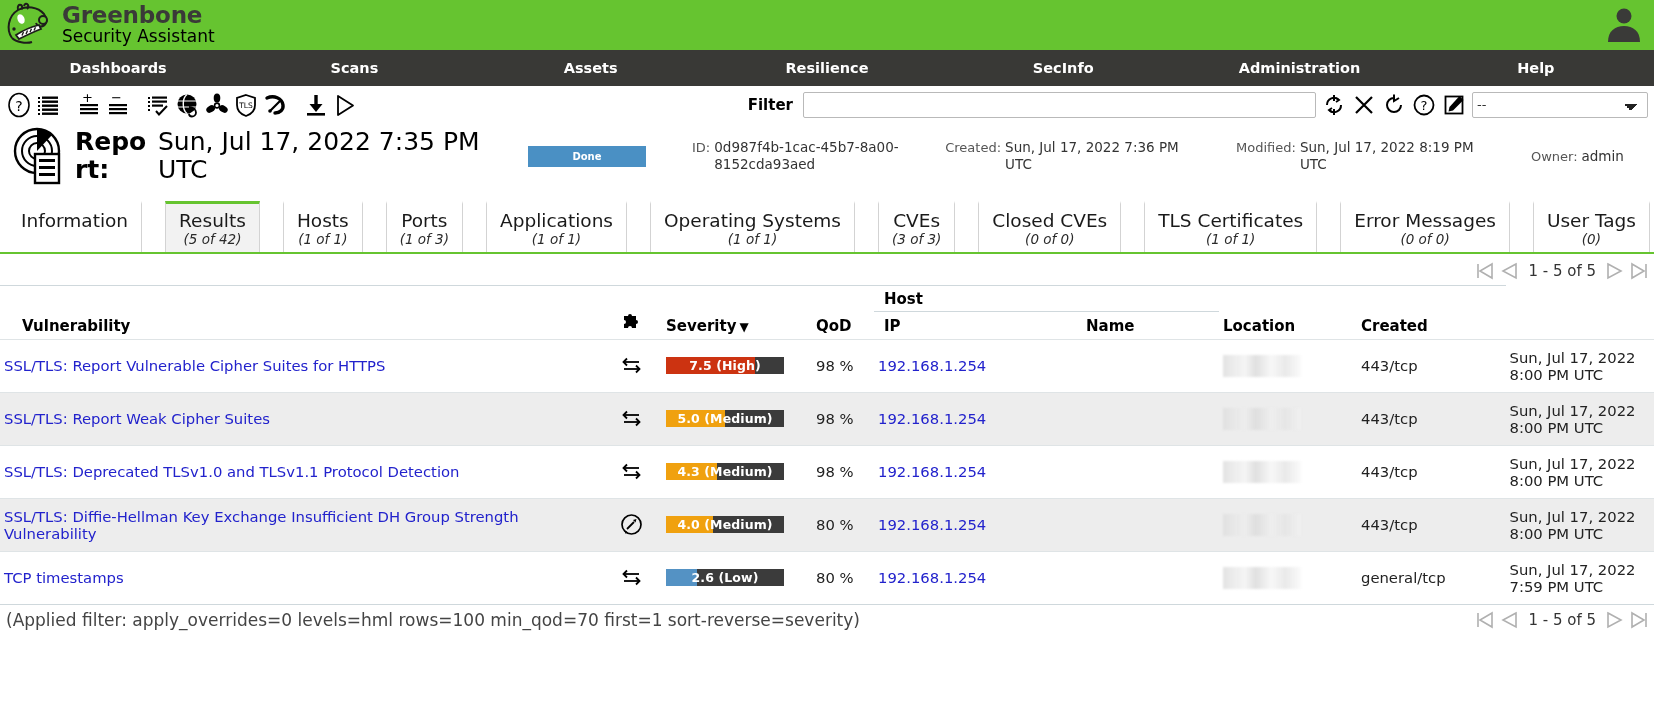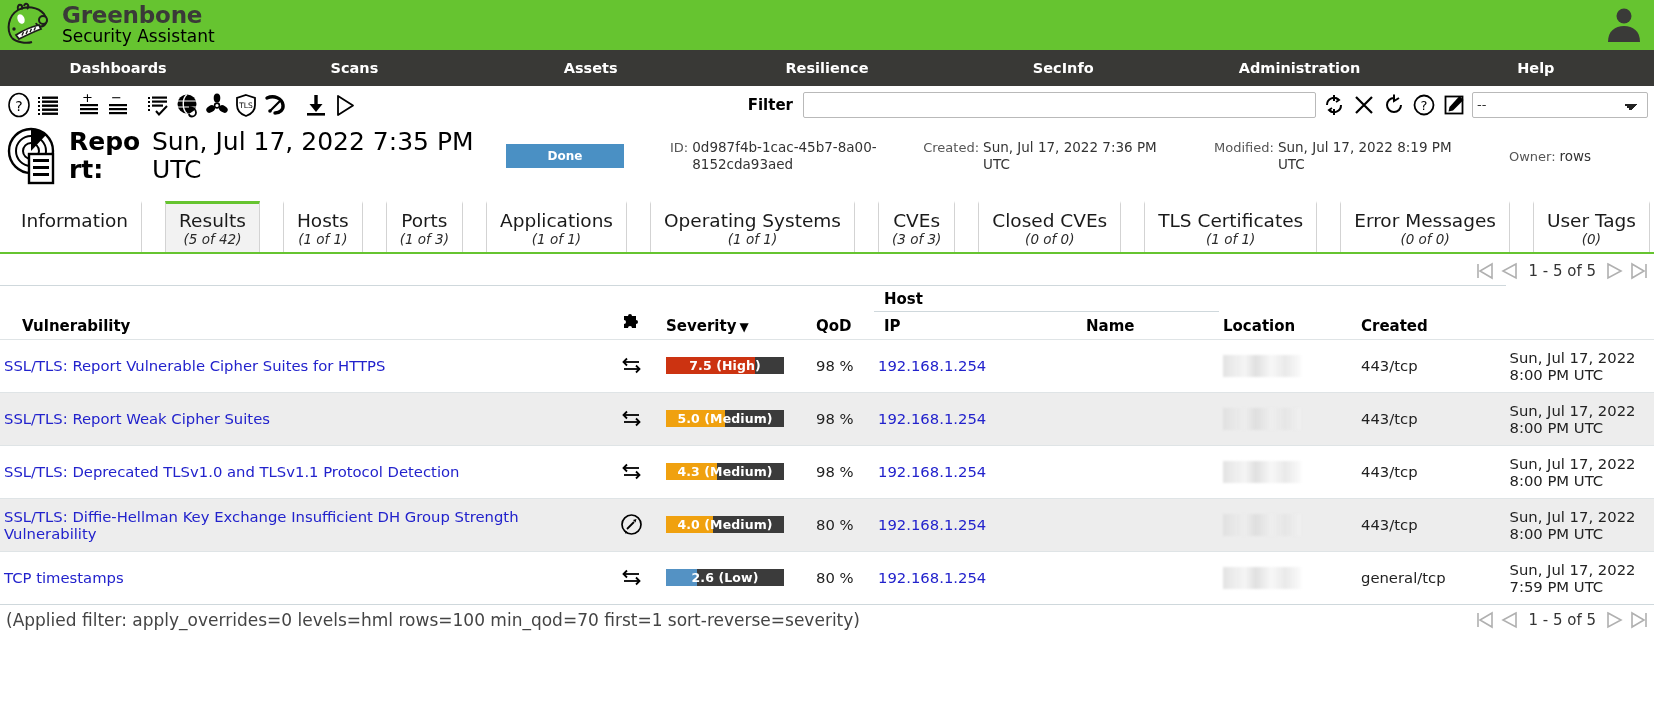--- a/index.html
+++ b/index.html
@@ -94,38 +94,38 @@
     background-position: calc(100% - 16px) 11px, calc(100% - 9px) 11px;
     background-size: 7px 7px, 7px 7px;
     background-repeat: no-repeat;
     cursor: pointer;
   }
 
   
   .report-head {
     display: flex;
     align-items: center;
-    padding: 4px 0 6px 5px;
+    padding: 4px 0 6px 11px;
     min-height: 64px;
   }
   .report-icon { width: 58px; height: 58px; flex: 0 0 auto; }
   .report-label {
     font-size: 25px; font-weight: bold; color: #000;
     width: 75px; line-height: 1.12; margin-left: 6px;
     word-break: break-all;
   }
   .report-date {
     font-size: 25px; font-weight: normal; color: #000;
     line-height: 1.12; margin-left: 8px; width: 350px;
   }
   .status-badge {
     background: #4a90c4; color: #fff;
-    font-size: 12px; font-weight: bold;
+    font-size: 10px; font-weight: bold;
     padding: 5px 0; width: 118px; text-align: center;
-    margin-left: 4px; flex: 0 0 auto;
+    margin-left: 20px; flex: 0 0 auto;
   }
   .meta-group {
     display: flex; align-items: baseline;
     margin-left: 46px; white-space: nowrap;
   }
   .meta-key { font-size: 13px; color: #555; margin-right: 4px; }
   .meta-val { font-size: 13.5px; color: #333; line-height: 1.25; max-width: 185px; white-space: normal; word-break: break-all; }
   .meta-val.nowrap { white-space: nowrap; }
 
   
@@ -453,21 +453,21 @@
   <div class="meta-group">
     <span class="meta-key">Created:</span>
     <span class="meta-val">Sun, Jul 17, 2022 7:36 PM UTC</span>
   </div>
   <div class="meta-group">
     <span class="meta-key">Modified:</span>
     <span class="meta-val">Sun, Jul 17, 2022 8:19 PM UTC</span>
   </div>
   <div class="meta-group">
     <span class="meta-key">Owner:</span>
-    <span class="meta-val nowrap">rows</span>
+    <span class="meta-val nowrap">admin</span>
   </div>
 </div>
 
 <div class="tabs">
   <div class="tab">
     <span class="tab-label">Information</span>
     <span class="tab-count"></span>
   </div>
   <div class="tab active">
     <span class="tab-label">Results</span>

